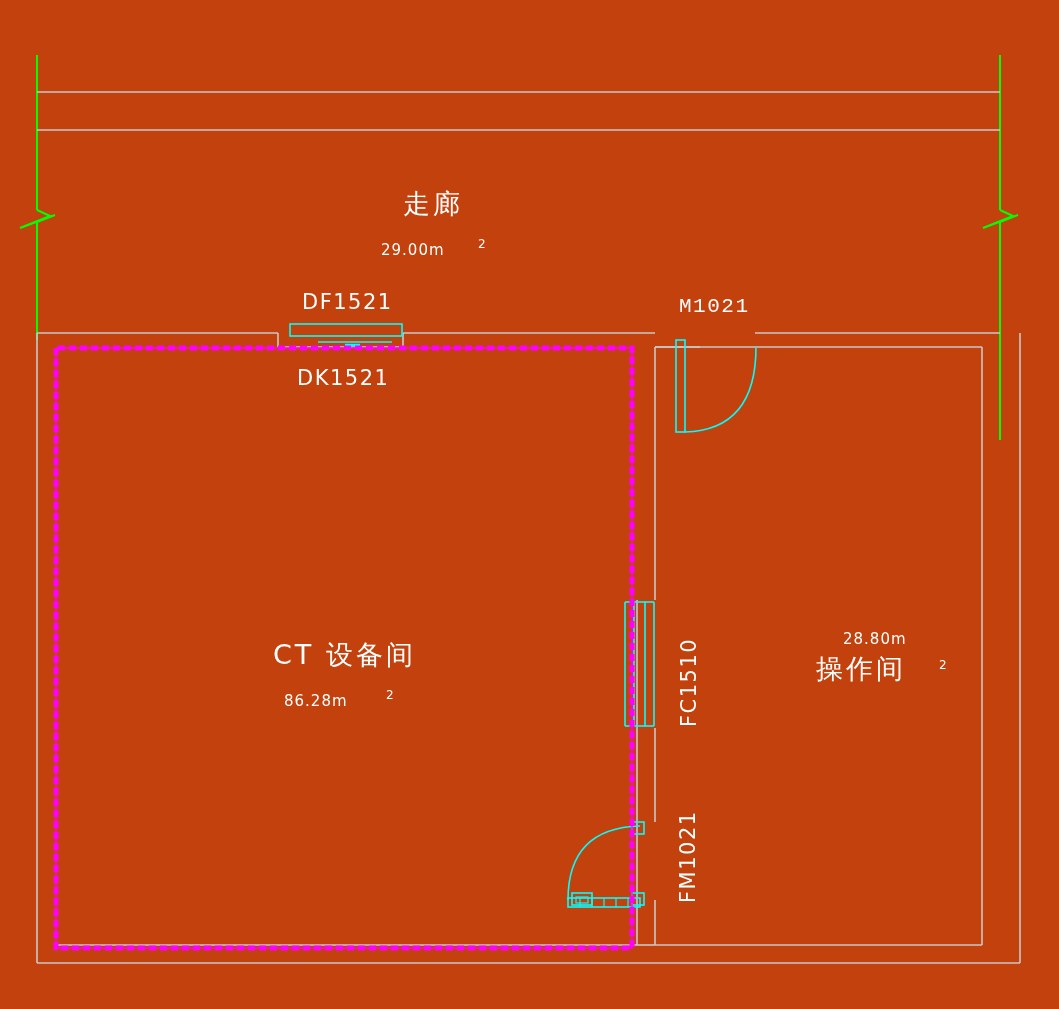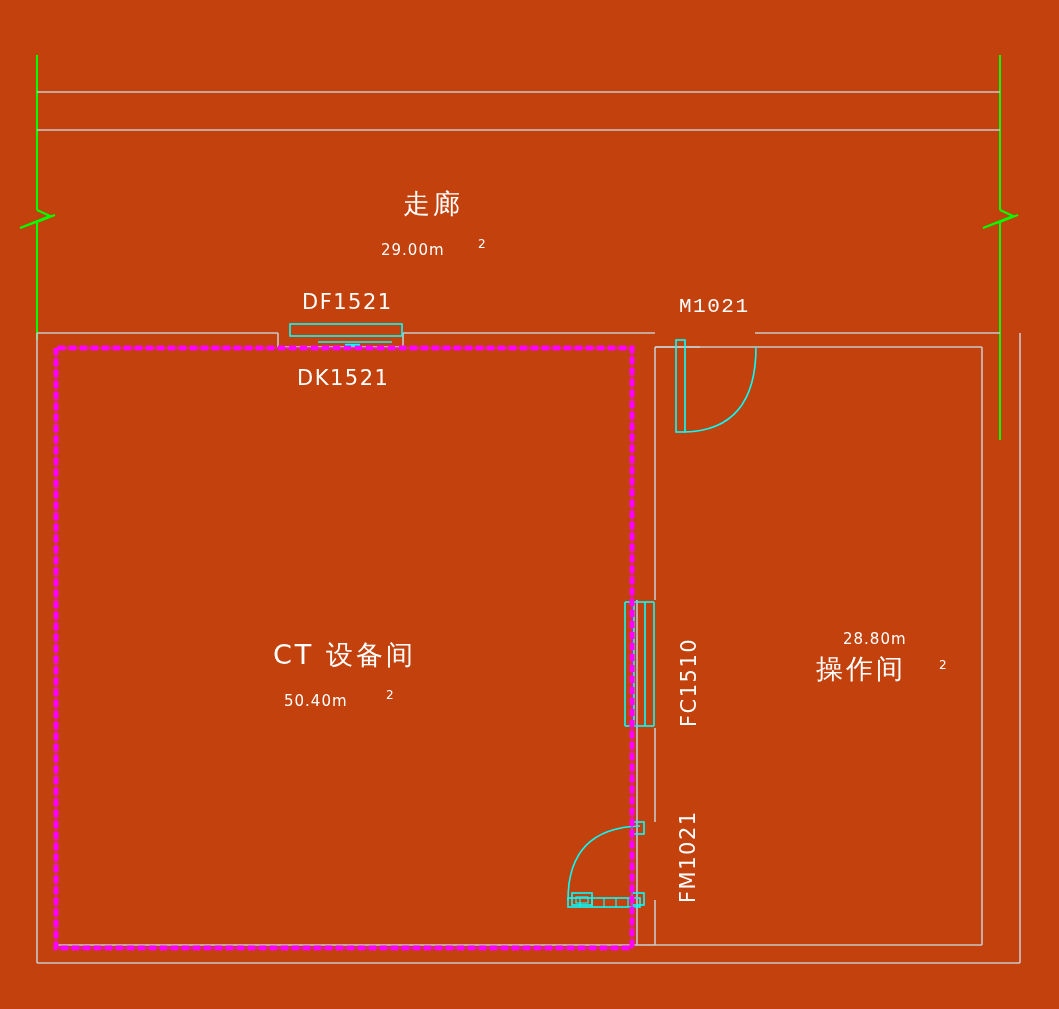--- a/index.html
+++ b/index.html
@@ -154,21 +154,21 @@
       <polyline points="56,348 56,948 632,948 632,348 56,348" fill="none" stroke="#ff00ff" stroke-width="1.4" stroke-linejoin="miter"></polyline>
     </g>
 
   </svg>
 
   <div class="cad-text t-room-name" style="left:403px; top:190px;">走廊</div>
   <div class="cad-text t-room-area" style="left:381px; top:243px;">29.00m</div>
   <div class="cad-text t-sup" style="left:478px; top:238px;">2</div>
 
   <div class="cad-text t-room-name" style="left:273px; top:641px;">CT 设备间</div>
-  <div class="cad-text t-room-area" style="left:284px; top:694px;">50.40m</div>
+  <div class="cad-text t-room-area" style="left:284px; top:694px;">86.28m</div>
   <div class="cad-text t-sup" style="left:386px; top:689px;">2</div>
 
   <div class="cad-text t-room-name" style="left:816px; top:615px;margin-top:40px;">操作间</div>
   <div class="cad-text t-room-area" style="left:843px; top:632px;">28.80m</div>
   <div class="cad-text t-sup" style="left:939px; top:659px;">2</div>
 
   <div class="cad-text t-tag" style="left:302px; top:292px;">DF1521</div>
   <div class="cad-text t-tag" style="left:297px; top:368px;">DK1521</div>
   <div class="cad-text t-tag" style="left:679px; top:296px;font-family:Liberation Mono, monospace;">M1021</div>
   <div class="cad-text t-tag t-vert" style="left:679px; top:727px;">FC1510</div>

